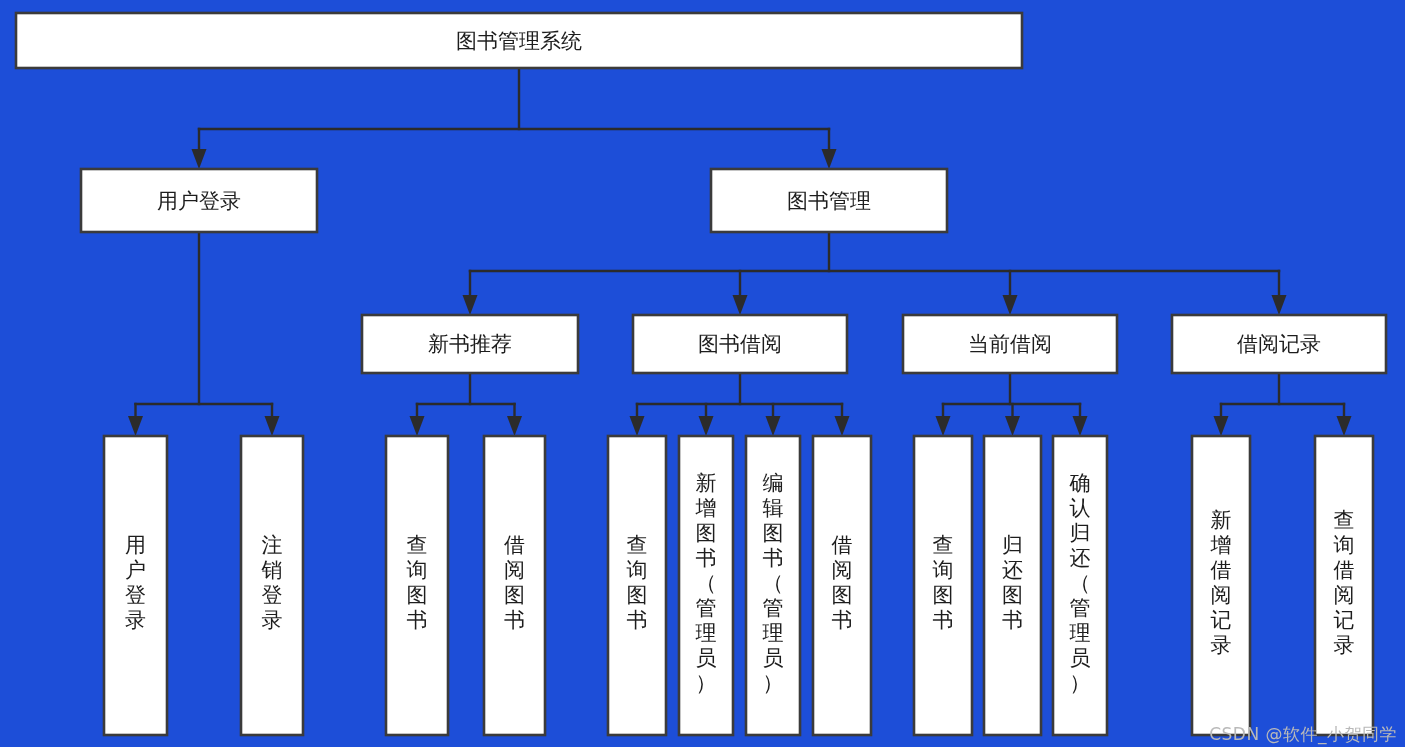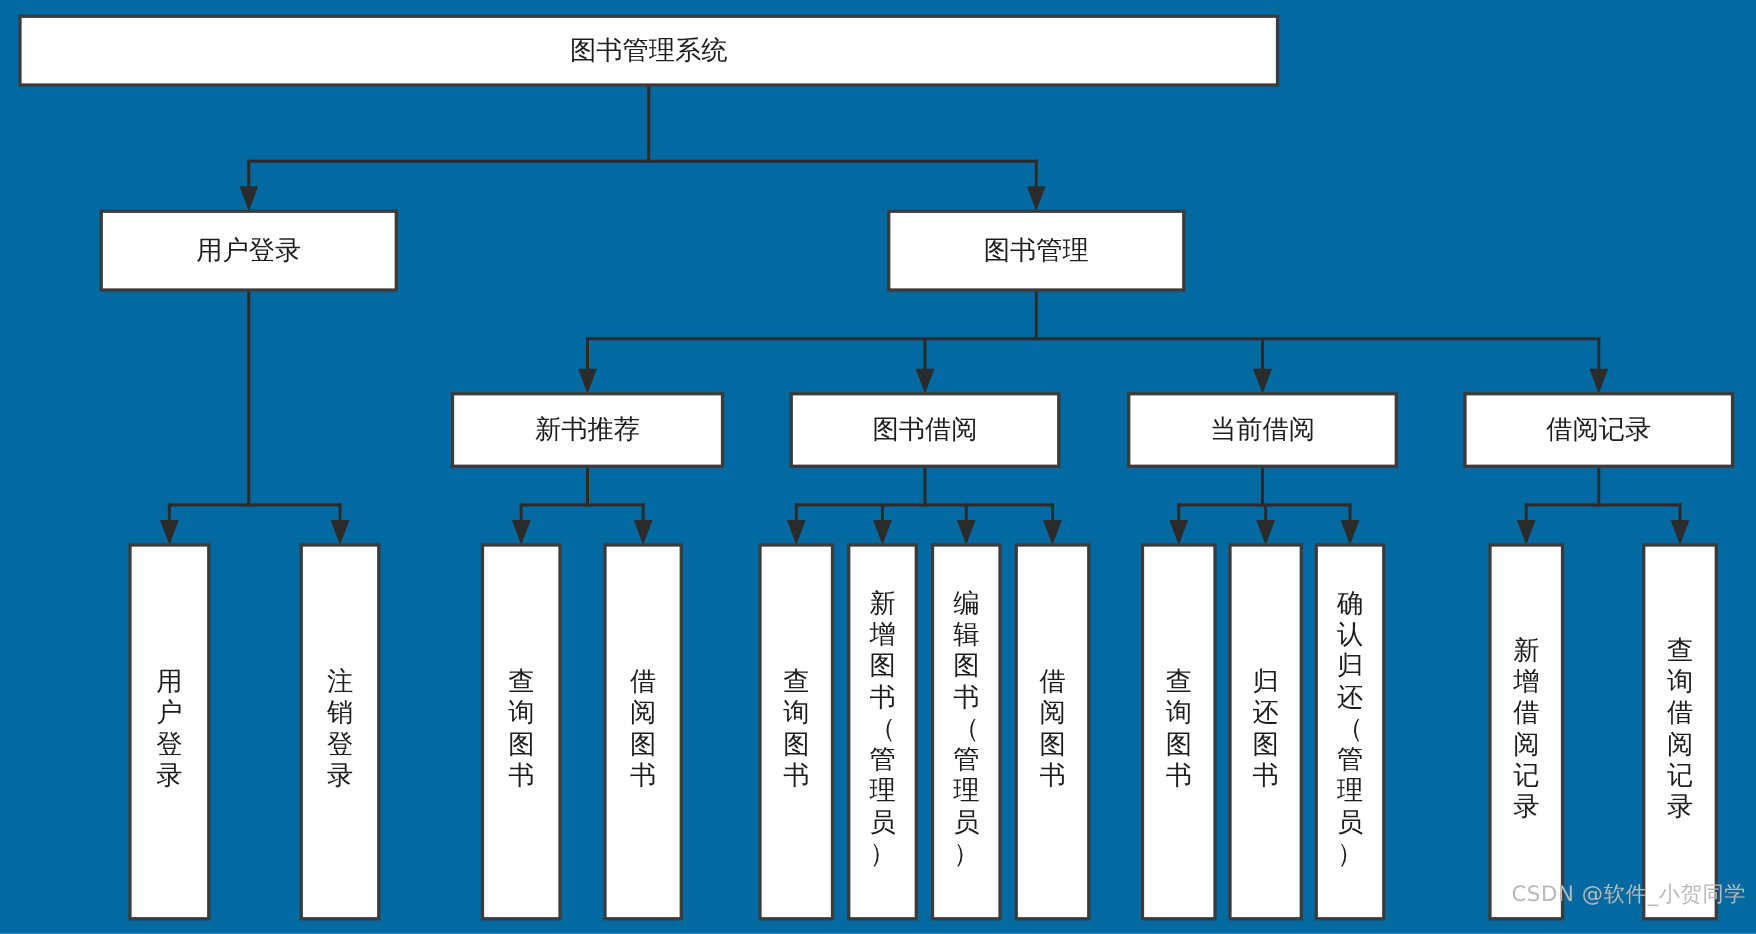--- a/index.html
+++ b/index.html
@@ -10,21 +10,21 @@
   body {
     width: 1405px;
     height: 747px;
     overflow: hidden;
     font-family: "DejaVu Sans", "Liberation Sans", sans-serif;
   }
   #diagram-root {
     position: relative;
     width: 1405px;
     height: 747px;
-    background: #0369a1;
+    background: #1d4ed8;
   }
   svg#tree-svg {
     position: absolute;
     left: 0;
     top: 0;
     width: 1405px;
     height: 747px;
     display: block;
   }
   .node-box {
@@ -51,21 +51,21 @@
   }
   .node-label-v {
     font-family: "DejaVu Sans", "Liberation Sans", sans-serif;
     font-size: 21px;
     fill: #1d1d1d;
     text-anchor: middle;
   }
   .watermark {
     position: absolute;
     right: 8px;
-    bottom: 20px;
+    bottom: 1px;
     font-family: "DejaVu Sans", "Liberation Sans", sans-serif;
     font-size: 17px;
     color: #b9b9b9;
     white-space: nowrap;
     letter-spacing: 0.5px;
     pointer-events: none;
   }
 </style>
 </head>
 <body>

